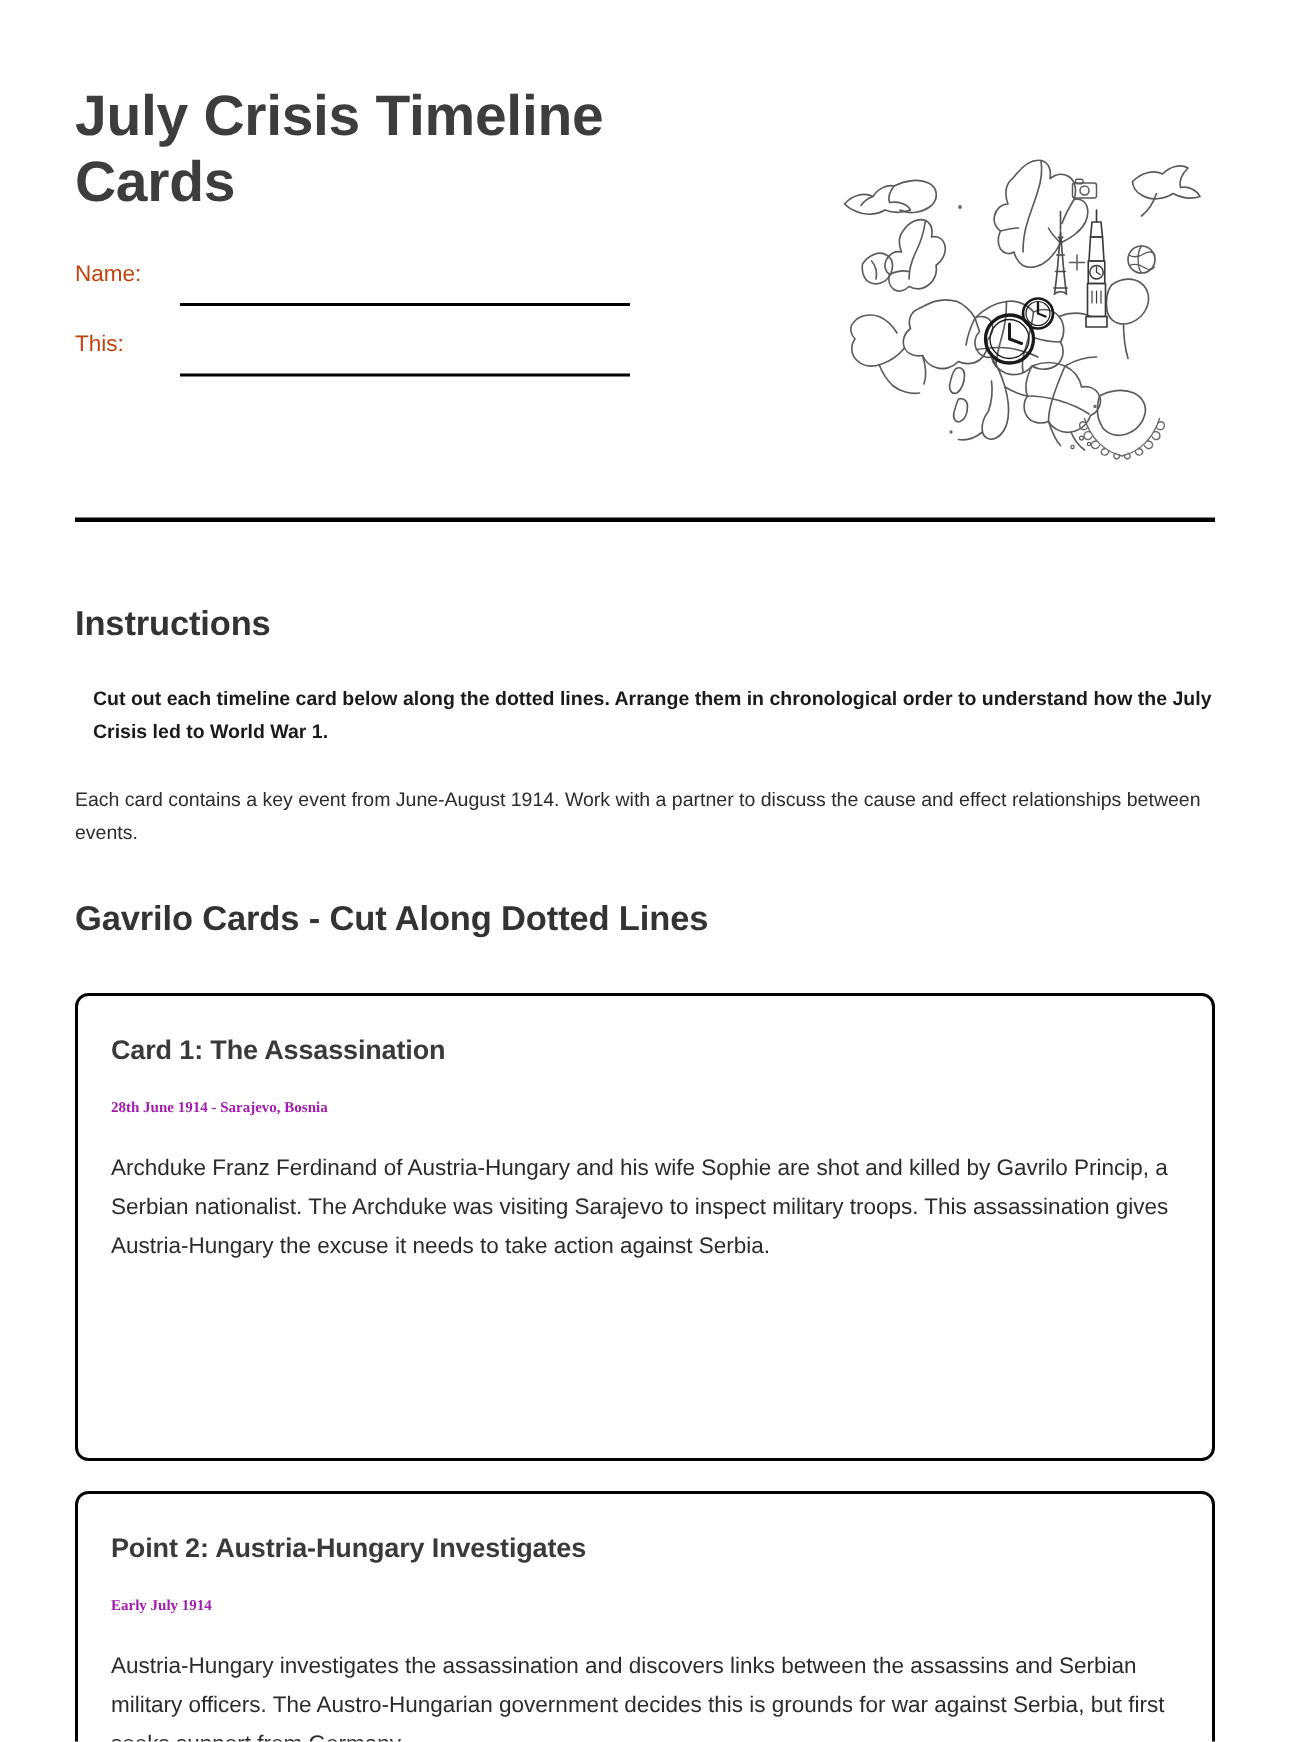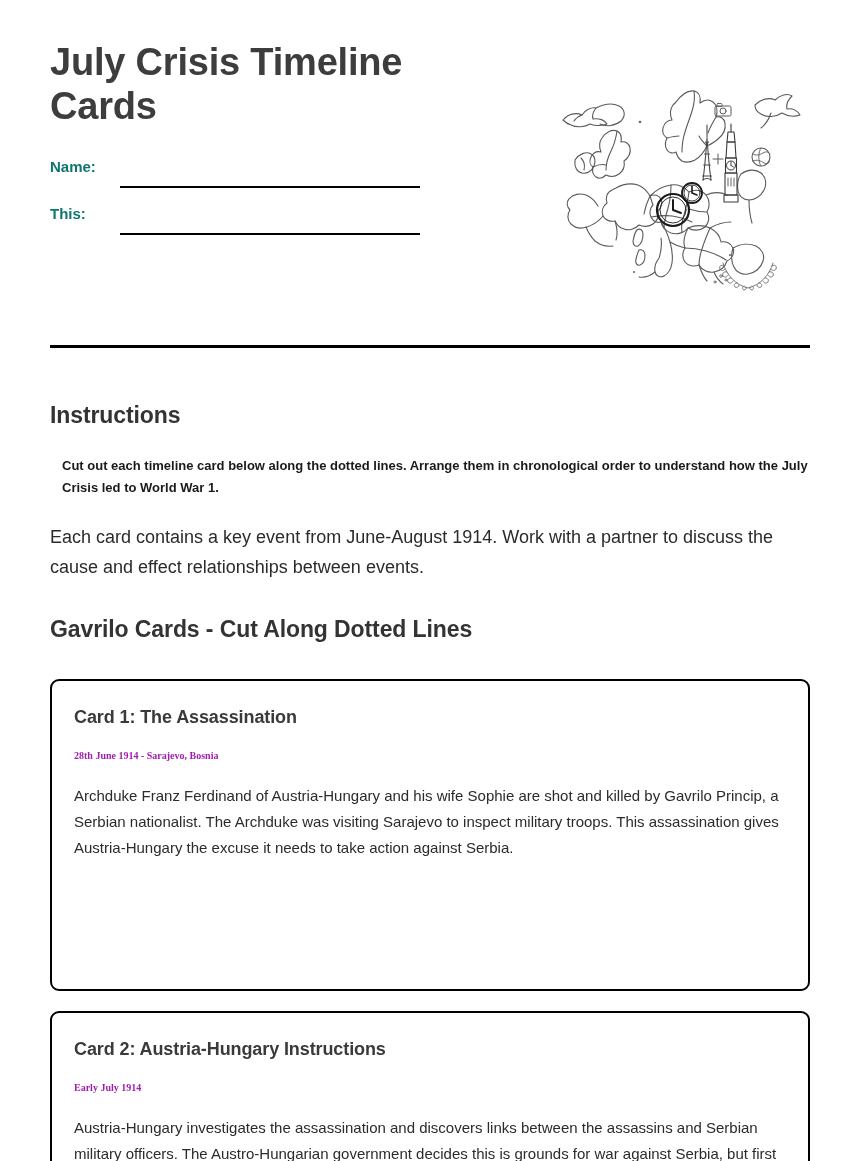--- a/index.html
+++ b/index.html
@@ -20,21 +20,21 @@
     left: 0; top: 0;
     width: 860px;
     height: 1161px;
     box-sizing: border-box;
   }
 
   
   .header {
     position: absolute;
     left: 50px;
-    top: 40px;
+    top: 56px;
     width: 760px;
     height: 262px;
   }
   .title-block {
     position: absolute;
     left: 0;
     top: 0;
     width: 420px;
   }
   .doc-title {
@@ -53,22 +53,22 @@
   }
   .field-row {
     position: relative;
     height: 47px;
   }
   .field-label {
     position: absolute;
     left: 0;
     top: 0;
     font-size: 15px;
-    font-weight: bold;
-    color: #0f766e;
+    font-weight: normal;
+    color: #c2410c;
   }
   .field-line {
     position: absolute;
     left: 70px;
     top: 28px;
     width: 300px;
     height: 0;
     border-bottom: 2px solid #000000;
   }
 
@@ -110,21 +110,21 @@
     margin: 0 0 20px 0;
   }
   p.instr-bold {
     font-size: 13px;
     font-weight: bold;
     color: #1a1a1a;
     line-height: 1.72;
     margin: 0 0 22px 12px;
   }
   p.instr-body {
-    font-size: 18px;
+    font-size: 13px;
     color: #2b2b2b;
     line-height: 1.68;
     margin: 0 0 34px 0;
   }
 
   
   .card {
     box-sizing: border-box;
     border: 2px solid #000000;
     border-radius: 9px;
@@ -371,19 +371,19 @@
 
     <h2 class="section-head cards-head">Gavrilo Cards - Cut Along Dotted Lines</h2>
 
     <div class="card card-1">
       <p class="card-title">Card 1: The Assassination</p>
       <p class="card-date">28th June 1914 - Sarajevo, Bosnia</p>
       <p class="card-body">Archduke Franz Ferdinand of Austria-Hungary and his wife Sophie are shot and killed by Gavrilo Princip, a Serbian nationalist. The Archduke was visiting Sarajevo to inspect military troops. This assassination gives Austria-Hungary the excuse it needs to take action against Serbia.</p>
     </div>
 
     <div class="card card-2">
-      <p class="card-title">Card 2: Austria-Hungary Instructions</p>
+      <p class="card-title">Point 2: Austria-Hungary Investigates</p>
       <p class="card-date">Early July 1914</p>
       <p class="card-body">Austria-Hungary investigates the assassination and discovers links between the assassins and Serbian military officers. The Austro-Hungarian government decides this is grounds for war against Serbia, but first seeks support from Germany.</p>
     </div>
 
   </div>
 </div>
 
 </body></html>

